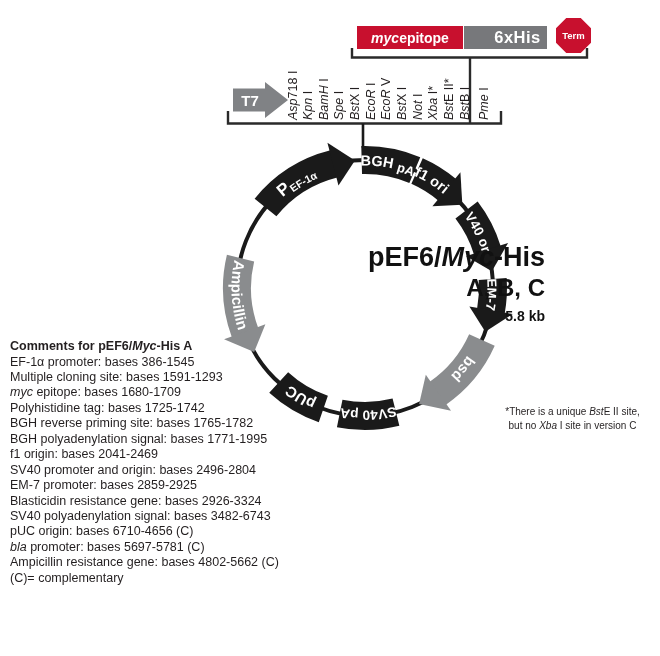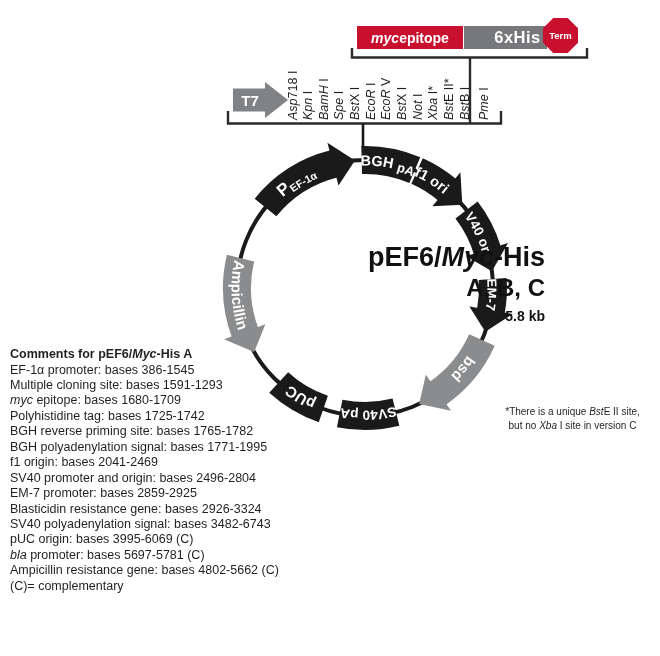--- a/index.html
+++ b/index.html
@@ -10,39 +10,39 @@
   .abs{position:absolute;}
   
   .tagbox{
     position:absolute;top:26px;height:23px;display:flex;align-items:center;justify-content:center;
     color:#fff;font-weight:bold;box-sizing:border-box;
   }
   #myc-box{left:357px;width:106px;font-size:14px;}
   #myc-box .it{font-style:italic;font-weight:bold;}
   #his-box{left:464px;width:83px;font-size:16.5px;letter-spacing:.5px;padding-left:24px;}
   #term-oct{
-    position:absolute;left:543px;top:18px;width:35px;height:35px;
+    position:absolute;left:556px;top:18px;width:35px;height:35px;
     display:flex;align-items:center;justify-content:center;color:#fff;
     font-weight:bold;font-size:9.5px;
     clip-path:polygon(29.3% 0%,70.7% 0%,100% 29.3%,100% 70.7%,70.7% 100%,29.3% 100%,0% 70.7%,0% 29.3%);
   }
   
   .rsite{
     position:absolute;top:120px;white-space:nowrap;font-size:12.5px;line-height:13px;
     transform:rotate(-90deg);transform-origin:0 0;color:#231f20;
   }
   .rsite .it{font-style:italic;}
   
   #center-title{left:185px;top:242px;width:360px;text-align:right;font-weight:bold;color:#111;}
   #center-title .l1{font-size:27px;line-height:31px;}
   #center-title .l2{font-size:24px;line-height:30px;}
   #center-title .l3{font-size:14px;line-height:27px;}
   #center-title .it{font-style:italic;font-weight:bold;}
   
-  #comments{left:10px;top:347px;width:300px;font-size:12.5px;}
+  #comments{left:10px;top:339px;width:300px;font-size:12.5px;}
   #comments .head{font-weight:bold;line-height:15.5px;}
   #comments .head .it{font-style:italic;}
   #comments .entries{}
   #comments .entry{line-height:15.45px;white-space:nowrap;}
   #comments .entry .it{font-style:italic;}
   
   #note{left:455px;top:405px;width:235px;text-align:center;font-size:10px;line-height:14px;}
   #note .it{font-style:italic;}
   svg text{font-family:"Liberation Sans", sans-serif;}
 </style>
@@ -130,21 +130,21 @@
       <div class="entry"><span>Multiple cloning site: bases 1591-1293</span></div>
       <div class="entry"><span class="it">myc</span><span> epitope: bases 1680-1709</span></div>
       <div class="entry"><span>Polyhistidine tag: bases 1725-1742</span></div>
       <div class="entry"><span>BGH reverse priming site: bases 1765-1782</span></div>
       <div class="entry"><span>BGH polyadenylation signal: bases 1771-1995</span></div>
       <div class="entry"><span>f1 origin: bases 2041-2469</span></div>
       <div class="entry"><span>SV40 promoter and origin: bases 2496-2804</span></div>
       <div class="entry"><span>EM-7 promoter: bases 2859-2925</span></div>
       <div class="entry"><span>Blasticidin resistance gene: bases 2926-3324</span></div>
       <div class="entry"><span>SV40 polyadenylation signal: bases 3482-6743</span></div>
-      <div class="entry"><span>pUC origin: bases 3995-6069 (C)</span></div>
+      <div class="entry"><span>pUC origin: bases 6710-4656 (C)</span></div>
       <div class="entry"><span class="it">bla</span><span> promoter: bases 5697-5781 (C)</span></div>
       <div class="entry"><span>Ampicillin resistance gene: bases 4802-5662 (C)</span></div>
       <div class="entry"><span>(C)= complementary</span></div>
     </div>
 </div>
 
 <div id="note" class="abs">
   <div><span>*There is a unique </span><span class="it">Bst</span><span>E II site,</span></div>
   <div><span>but no </span><span class="it">Xba</span><span> I site in version C</span></div>
 </div>

